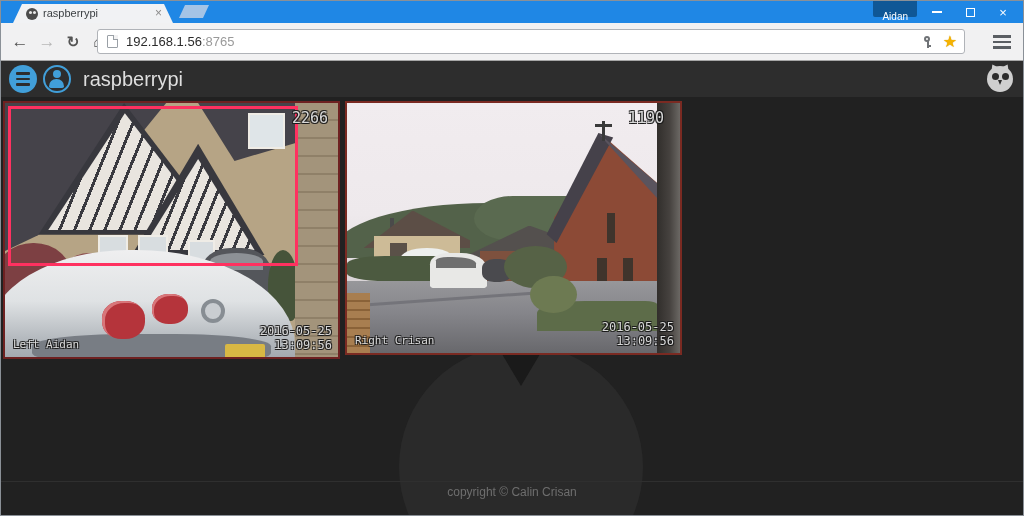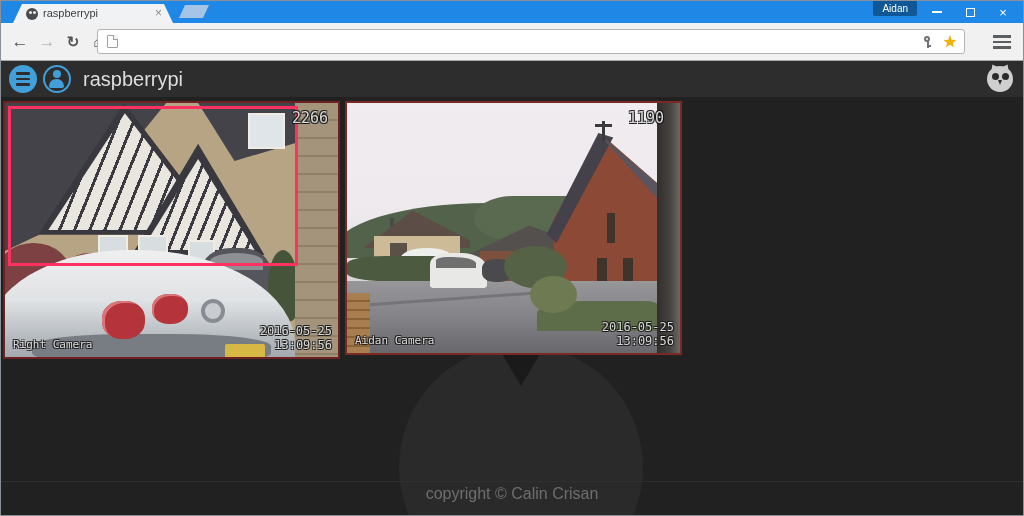--- a/index.html
+++ b/index.html
@@ -14,21 +14,21 @@
          clip-path:polygon(9px 0, calc(100% - 9px) 0, 100% 100%, 0 100%); }
   .tab-favicon { position:absolute; left:13px; top:4px; width:12px; height:12px; border-radius:50%;
                  background:#4c4c4c; }
   .tab-favicon i { position:absolute; top:3px; width:3px; height:3px; border-radius:50%; background:#e8e8e8; }
   .tab-favicon i.l { left:2.5px; } .tab-favicon i.r { right:2.5px; }
   .tab-title { position:absolute; left:30px; top:0; height:19px; line-height:19px; font-size:11px; color:#3c4043;
                max-width:105px; overflow:hidden; white-space:nowrap; }
   .tab-close { position:absolute; right:11px; top:0; height:19px; line-height:18px; font-size:12px; color:#8b8b8b; cursor:default; }
   .newtab { position:absolute; left:178px; top:4px; width:30px; height:13px; background:#a5c4e6;
             clip-path:polygon(6px 0, 100% 0, calc(100% - 6px) 100%, 0 100%); }
-  .profile-badge { position:absolute; right:106px; top:0; height:15px; line-height:15px; padding:0 9px;
+  .profile-badge { position:absolute; right:106px; top:0; height:15px; line-height:15px; padding:8px 9px;
                    background:#0f5796; color:#fff; font-size:10px; border-radius:0 0 2px 2px; }
   .wbtn { position:absolute; top:0; width:32px; height:22px; display:flex; align-items:center; justify-content:center; color:#fff; }
   .wbtn.min { right:70px; } .wbtn.max { right:37px; } .wbtn.close { right:4px; font-size:13px; }
   .min-glyph { width:10px; height:2px; background:#fff; }
   .max-glyph { width:9px; height:9px; border:1.5px solid #fff; }
 
   
   .toolbar { position:absolute; left:0; top:22px; width:100%; height:38px; background:#f1f1f2;
              border-bottom:1px solid #a7a7a7; }
   .navbtn { position:absolute; top:0; height:37px; width:26px; display:flex; align-items:center; justify-content:center;
@@ -65,21 +65,21 @@
   .owl-logo .eye { position:absolute; top:7px; width:7px; height:7px; border-radius:50%; background:#2b2b2b; }
   .owl-logo .eye.l { left:4.5px; } .owl-logo .eye.r { right:4.5px; }
   .owl-logo .beak { position:absolute; left:11px; top:14px; width:0; height:0; border-left:2.5px solid transparent; border-right:2.5px solid transparent; border-top:5px solid #2b2b2b; }
 
   
   .content { position:absolute; left:0; top:96px; width:100%; height:420px; background:#212121; }
   .watermark { position:absolute; left:398px; top:248px; width:244px; height:244px; border-radius:50%; background:#2a2a2a; }
   .watermark-notch { position:absolute; left:50%; top:-1px; transform:translateX(-50%); width:0; height:0;
                      border-left:25px solid transparent; border-right:25px solid transparent; border-top:42px solid #1a1a1a; }
   .footer-divider { position:absolute; left:0; top:384px; width:100%; height:1px; background:#2f2f2f; }
-  .footer-text { position:absolute; left:0; top:388px; width:100%; text-align:center; font-size:16px; color:#6e6e6e; }
+  .footer-text { position:absolute; left:0; top:388px; width:100%; text-align:center; font-size:12px; color:#6e6e6e; }
 
   
   .cam { position:absolute; overflow:hidden; }
   .cam.left  { left:2px;   top:4px; width:337px; height:258px; border:2px solid #6e2121; }
   .cam.right { left:344px; top:4px; width:337px; height:254px; border:2px solid #7a2a22; }
   .cam-body { position:absolute; inset:0; }
   .cam-body div { position:absolute; }
   .ovl { position:absolute; font-family:"DejaVu Sans Mono", monospace; color:#d8d8d8;
          text-shadow:-1px -1px 0 rgba(25,25,25,.9), 1px -1px 0 rgba(25,25,25,.9), -1px 1px 0 rgba(25,25,25,.9), 1px 1px 0 rgba(25,25,25,.9); }
   .ovl.num   { top:6px; right:10px; font-size:15px; }
@@ -188,20 +188,21 @@
     <div class="wbtn close">×</div>
   </div>
 
   <div class="toolbar">
     <div class="navbtn back">←</div>
     <div class="navbtn fwd">→</div>
     <div class="navbtn reload">↻</div>
     <div class="navbtn home">⌂</div>
     <div class="urlbar">
       <span class="page-icon"></span>
+      <span class="url-text"><span>192.168.1.56</span><span class="url-port">:8765</span></span>
       <span class="key-icon">
           <span class="key-head"></span>
           <span class="key-shaft"></span>
           <span class="key-tooth"></span>
         </span>
       <span class="star-icon">★</span>
     </div>
     <div class="browser-menu">
         <i></i>
         <i></i>
@@ -256,21 +257,21 @@
         <div class="lc-pillar"></div>
         <div class="lc-silver"></div>
         <div class="lc-bumper"></div>
         <div class="lc-tail-l"></div>
         <div class="lc-tail-r"></div>
         <div class="lc-vw"></div>
         <div class="lc-plate"></div>
         <div class="lc-motion"></div>
       </div>
       <div class="ovl num">2266</div>
-      <div class="ovl label">Right Camera</div>
+      <div class="ovl label">Left Aidan</div>
       <div class="ovl stamp">
         <span>2016-05-25</span>
         <span>13:09:56</span>
       </div>
     </div>
 
     <div class="cam right">
       <div class="cam-body">
         <div class="rc-sky"></div>
         <div class="rc-trees"></div>
@@ -295,21 +296,21 @@
         <div class="rc-curb"></div>
         <div class="rc-walll"></div>
         <div class="rc-van"></div>
         <div class="rc-car2"></div>
         <div class="rc-bushr"></div>
         <div class="rc-grass"></div>
         <div class="rc-bushf"></div>
         <div class="rc-pole"></div>
       </div>
       <div class="ovl num" style="right:16px;">1190</div>
-      <div class="ovl label">Aidan Camera</div>
+      <div class="ovl label">Right Crisan</div>
       <div class="ovl stamp">
         <span>2016-05-25</span>
         <span>13:09:56</span>
       </div>
     </div>
 
     <div class="footer-divider"></div>
     <div class="footer-text">copyright © Calin Crisan</div>
   </div>
 

